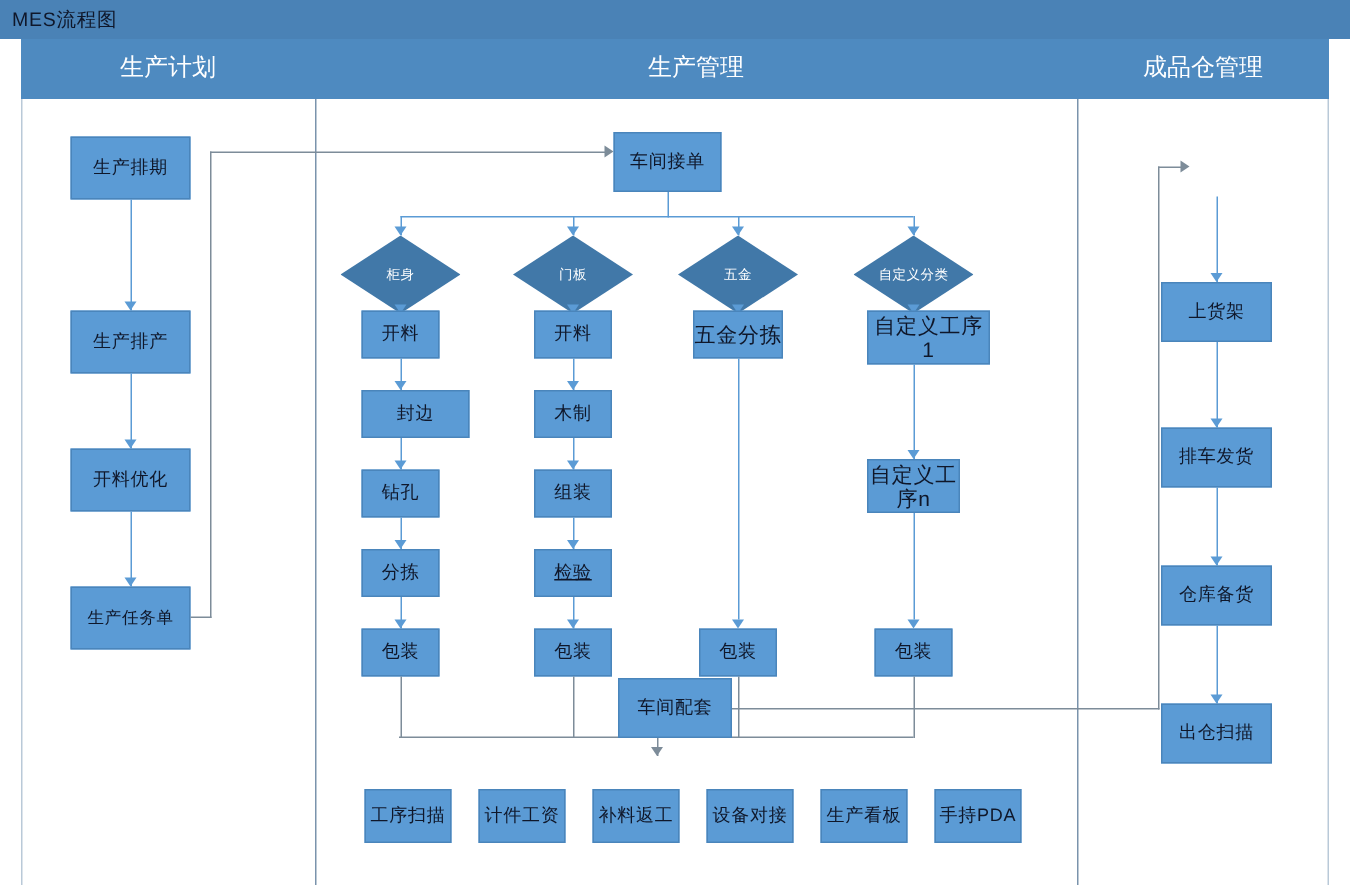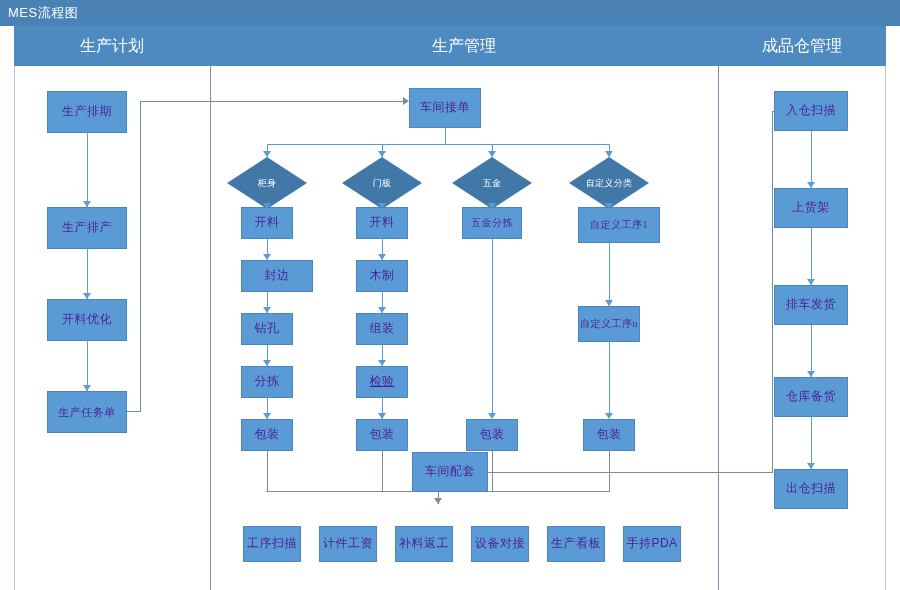--- a/index.html
+++ b/index.html
@@ -9,21 +9,21 @@
     background:#ffffff;
     font-family:"Liberation Sans","DejaVu Sans",sans-serif;
     -webkit-font-smoothing:antialiased;
   }
   #root{position:relative;width:900px;height:590px;background:#ffffff;}
 
   
   .titlebar{
     position:absolute;left:0;top:0;width:900px;height:26px;
     background:#4A82B6;
-    color:#ffffff;font-size:13px;line-height:26px;
+    color:#0f172a;font-size:13px;line-height:26px;
     padding-left:8px;box-sizing:border-box;
     letter-spacing:.5px;
   }
 
   
   .headband{
     position:absolute;left:14px;top:26px;width:872px;height:40px;
     background:#4E8AC0;
   }
   .headband .col{
@@ -44,30 +44,30 @@
   }
   .vdiv{position:absolute;top:0;width:1px;height:524px;background:#7a93ac;}
   .vdiv.d1{left:195px;}
   .vdiv.d2{left:703px;}
 
   
   .node{
     position:absolute;
     background:#5B9BD5;
     border:1px solid #4a85bb;
-    color:#4c1d95;
+    color:#0f172a;
     font-size:12px;
     display:flex;align-items:center;justify-content:center;
     text-align:center;
     box-sizing:border-box;
     line-height:1.15;
     letter-spacing:.5px;
   }
   .node.small{font-size:11px;}
-  .node.tiny{font-size:10px;font-family:Liberation Serif, serif;}
+  .node.tiny{font-size:14px;}
 
   
   .diamond{
     position:absolute;
     width:80px;height:52px;font-family:Liberation Mono, monospace;
   }
   .diamond .shape{
     position:absolute;left:0;top:0;width:100%;height:100%;
     background:#4178a8;
     clip-path:polygon(50% 0%,100% 50%,50% 100%,0% 50%);
@@ -231,21 +231,20 @@
     <div class="conn h gray" style="left:757px;top:45px;width:18px;"></div>
     <div class="arrow right gray" style="left:772px;top:41px;"></div>
 
     <div class="node" style="left:228px;top:460px;width:58px;height:36px;">工序扫描</div>
     <div class="node" style="left:304px;top:460px;width:58px;height:36px;">计件工资</div>
     <div class="node" style="left:380px;top:460px;width:58px;height:36px;">补料返工</div>
     <div class="node" style="left:456px;top:460px;width:58px;height:36px;">设备对接</div>
     <div class="node" style="left:532px;top:460px;width:58px;height:36px;">生产看板</div>
     <div class="node" style="left:608px;top:460px;width:58px;height:36px;">手持PDA</div>
 
-    <div class="node" style="left:759px;top:25px;width:74px;height:40px;">入仓扫描</div>
     <div class="conn v" style="left:795.5px;top:65px;height:57px;"></div>
     <div class="arrow down" style="left:792px;top:116px;"></div>
 
     <div class="node" style="left:759px;top:122px;width:74px;height:40px;">上货架</div>
     <div class="conn v" style="left:795.5px;top:162px;height:57px;"></div>
     <div class="arrow down" style="left:792px;top:213px;"></div>
 
     <div class="node" style="left:759px;top:219px;width:74px;height:40px;">排车发货</div>
     <div class="conn v" style="left:795.5px;top:259px;height:52px;"></div>
     <div class="arrow down" style="left:792px;top:305px;"></div>

